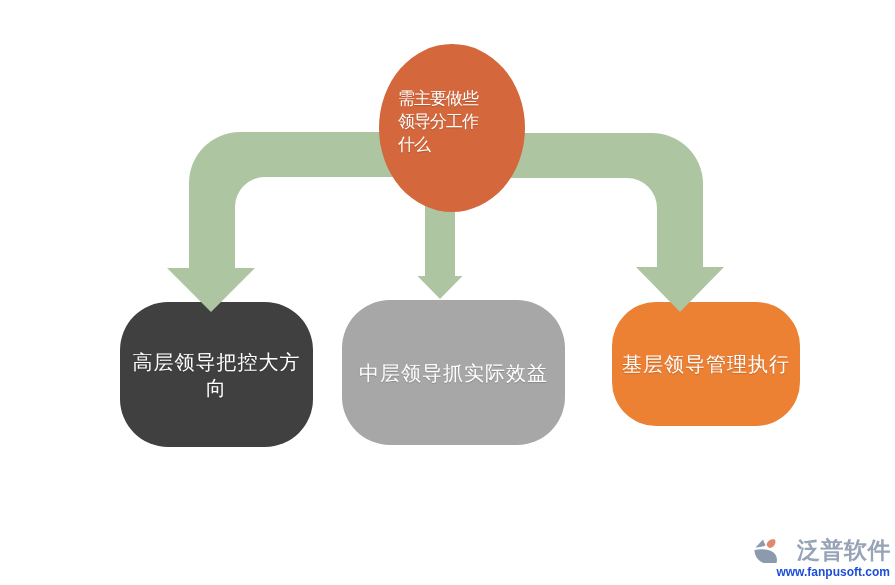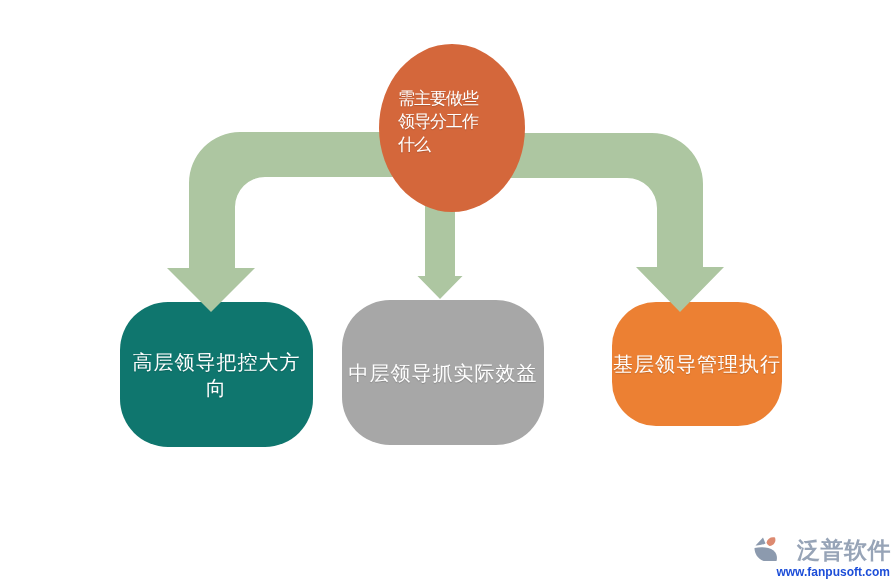--- a/index.html
+++ b/index.html
@@ -57,35 +57,35 @@
   .branch-text {
     font-size: 20px;
     line-height: 26px;
     letter-spacing: 1px;
     color: #ffffff;
     text-shadow: 0 1px 1px rgba(0,0,0,0.18);
   }
   .branch-text div { white-space: nowrap; }
 
   .box-left   { left: 120px; top: 302px; width: 193px; height: 145px; border-radius: 48px; }
-  .box-middle { left: 342px; top: 300px; width: 202px; height: 145px; border-radius: 48px; }
-  .box-right  { left: 612px; top: 302px; width: 170px; height: 124px; border-radius: 44px; }
+  .box-middle { left: 342px; top: 300px; width: 223px; height: 145px; border-radius: 48px; }
+  .box-right  { left: 612px; top: 302px; width: 188px; height: 124px; border-radius: 44px; }
 
   
   .watermark {
     position: absolute;
     right: 4px; bottom: 6px;
     z-index: 4;
     display: flex;
     flex-direction: column;
     align-items: flex-end;
   }
   .brand-row {
     display: flex;
-    align-items: flex-start;
+    align-items: center;
     gap: 17px;
   }
   .brand-name {
     font-size: 23px;
     font-weight: 600;
     letter-spacing: 0.5px;
   }
   .brand-logo { width: 28px; height: 28px; }
   .brand-url {
     font-size: 12px;
@@ -106,21 +106,21 @@
   </svg>
 
   <div class="root-node" style="background-color: rgb(212, 103, 59);">
     <div class="root-text" style="color: rgb(255, 255, 255);">
       <div>需主要做些</div>
       <div>领导分工作</div>
       <div>什么</div>
     </div>
   </div>
 
-  <div class="branch-box box-left" style="background-color: #0f766e;">
+  <div class="branch-box box-left" style="background-color: #404040;">
     <div class="branch-text" style="color: rgb(255, 255, 255);">
       <div>高层领导把控大方</div>
       <div>向</div>
     </div>
   </div>
 
   <div class="branch-box box-middle" style="background-color: rgb(167, 167, 167);">
     <div class="branch-text" style="color: rgb(255, 255, 255);">
       <div>中层领导抓实际效益</div>
     </div>

